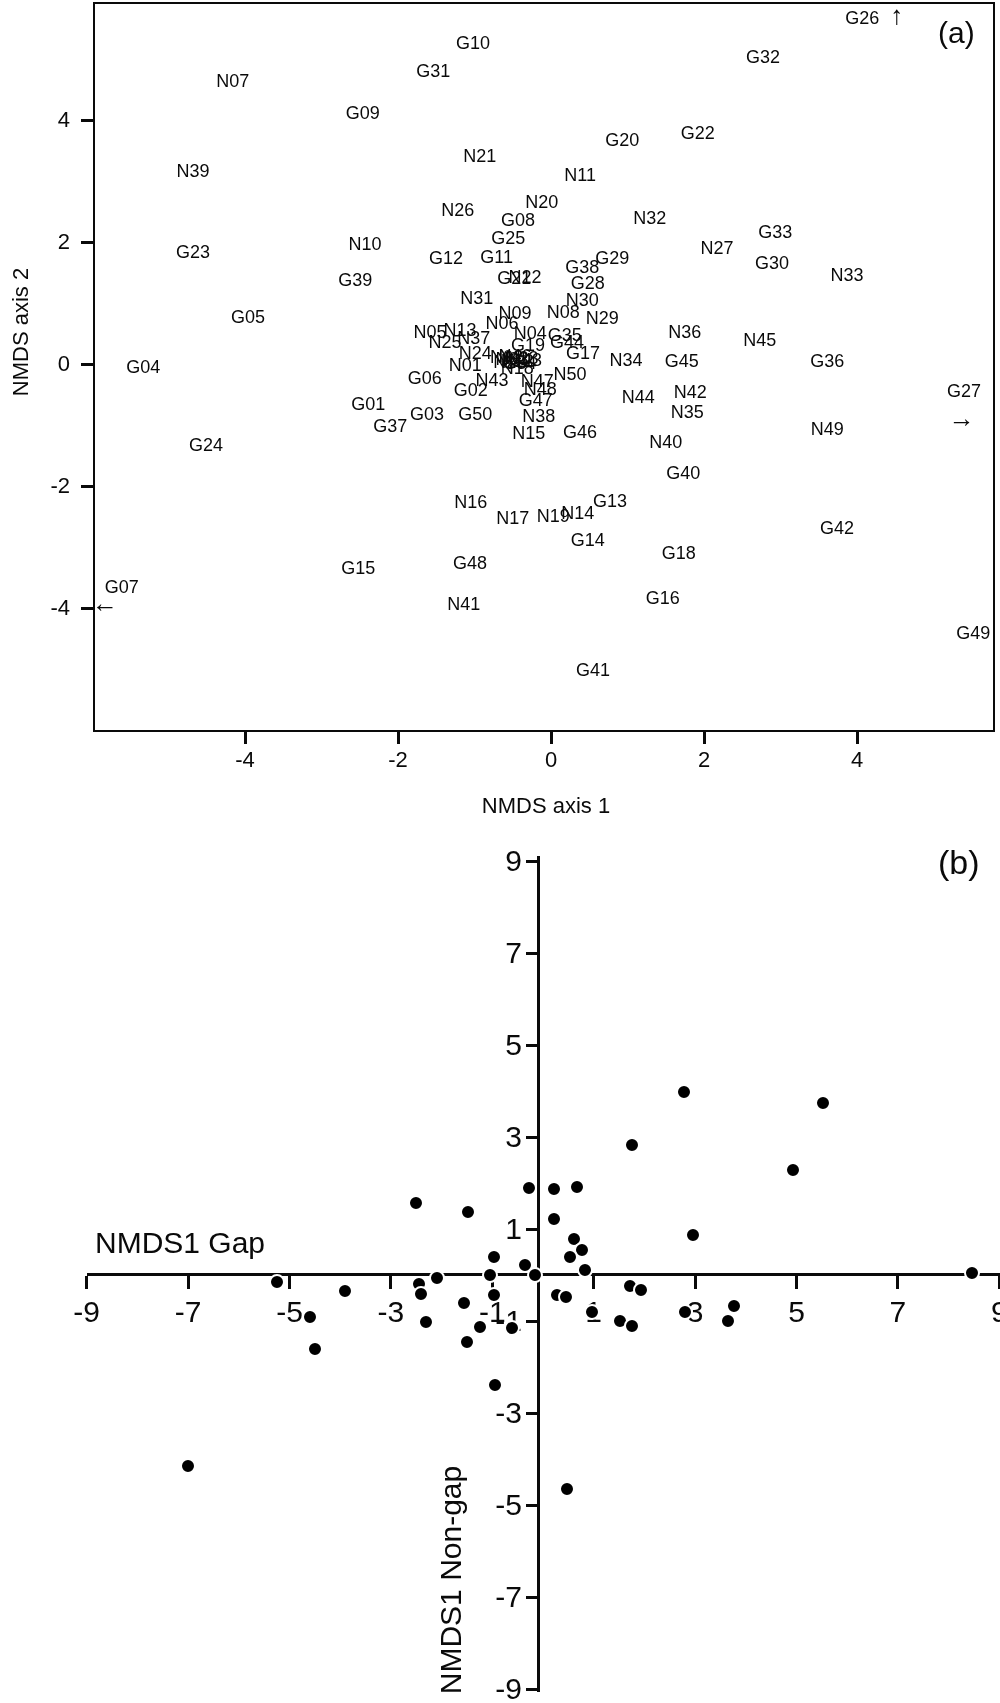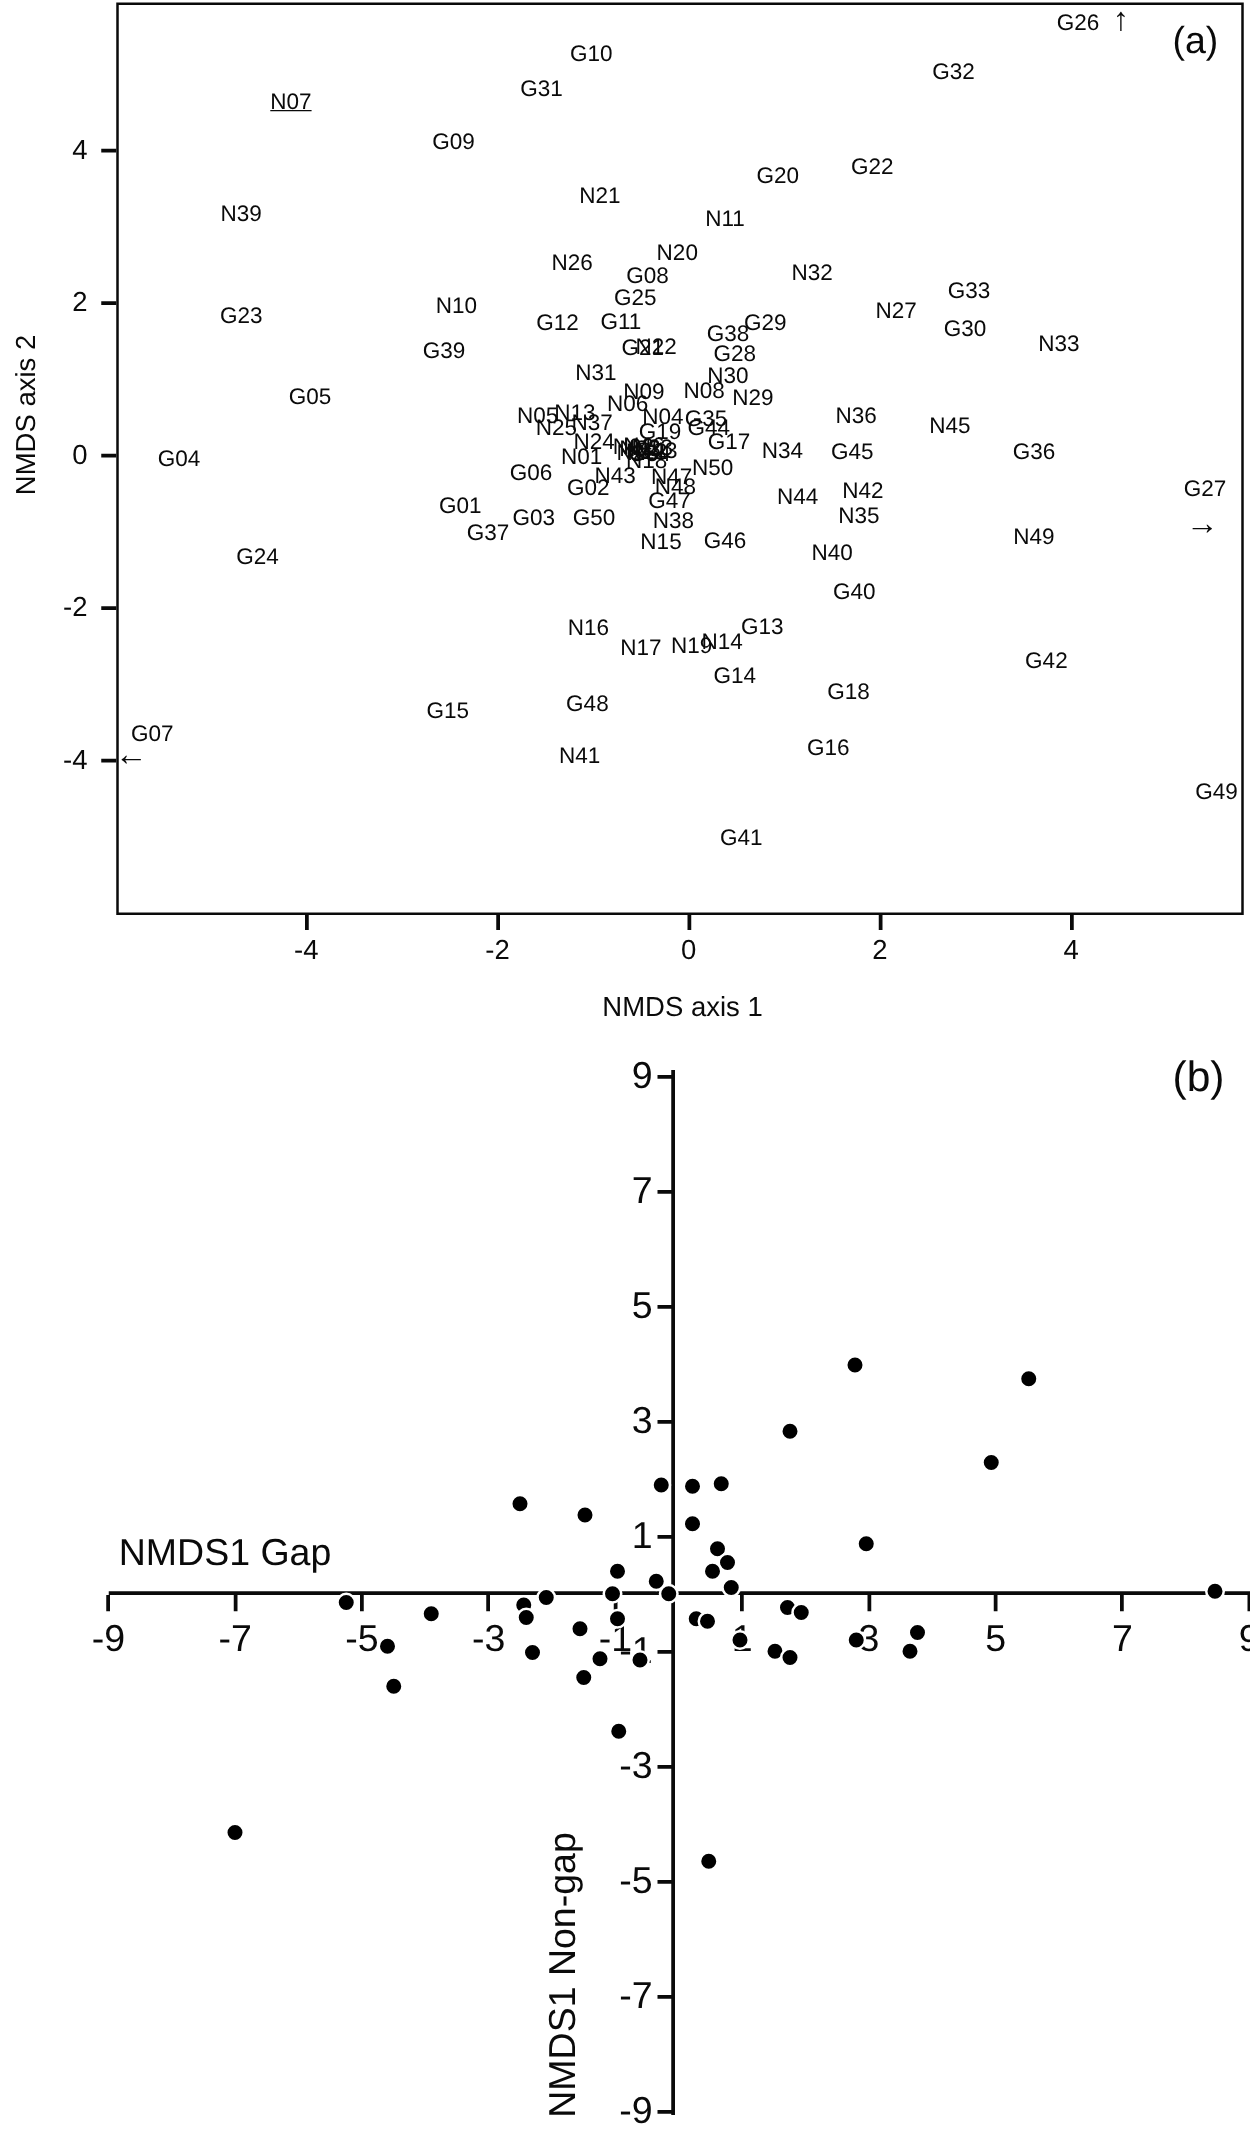--- a/index.html
+++ b/index.html
@@ -53,21 +53,21 @@
       <div class="tick" style="left: 81px; top: 362.5px; width: 12px; height: 3px;"></div>
       <div class="tlab-a ralign" style="left: 12px; width: 58px; top: 352px;">0</div>
       <div class="tick" style="left: 81px; top: 484.5px; width: 12px; height: 3px;"></div>
       <div class="tlab-a ralign" style="left: 12px; width: 58px; top: 474px;">-2</div>
       <div class="tick" style="left: 81px; top: 606.5px; width: 12px; height: 3px;"></div>
       <div class="tlab-a ralign" style="left: 12px; width: 58px; top: 596px;">-4</div>
     </div>
   <div id="panelA-points">
       <div class="lbl" style="left: 472.97px; top: 43.14px;">G10</div>
       <div class="lbl" style="left: 433.19px; top: 71.2px;">G31</div>
-      <div class="lbl" style="left: 232.76px; top: 80.96px; text-decoration: underline;">N07</div>
+      <div class="lbl" style="left: 232.76px; top: 80.96px;">N07</div>
       <div class="lbl" style="left: 362.81px; top: 113.29px;">G09</div>
       <div class="lbl" style="left: 862.355px; top: 18.13px;">G26</div>
       <div class="lbl" style="left: 762.905px; top: 57.17px;">G32</div>
       <div class="lbl" style="left: 697.88px; top: 132.81px;">G22</div>
       <div class="lbl" style="left: 622.145px; top: 140.13px;">G20</div>
       <div class="lbl" style="left: 479.855px; top: 155.99px;">N21</div>
       <div class="lbl" style="left: 580.07px; top: 174.9px;">N11</div>
       <div class="lbl" style="left: 192.98px; top: 171.24px;">N39</div>
       <div class="lbl" style="left: 541.82px; top: 201.74px;">N20</div>
       <div class="lbl" style="left: 457.67px; top: 210.28px;">N26</div>

